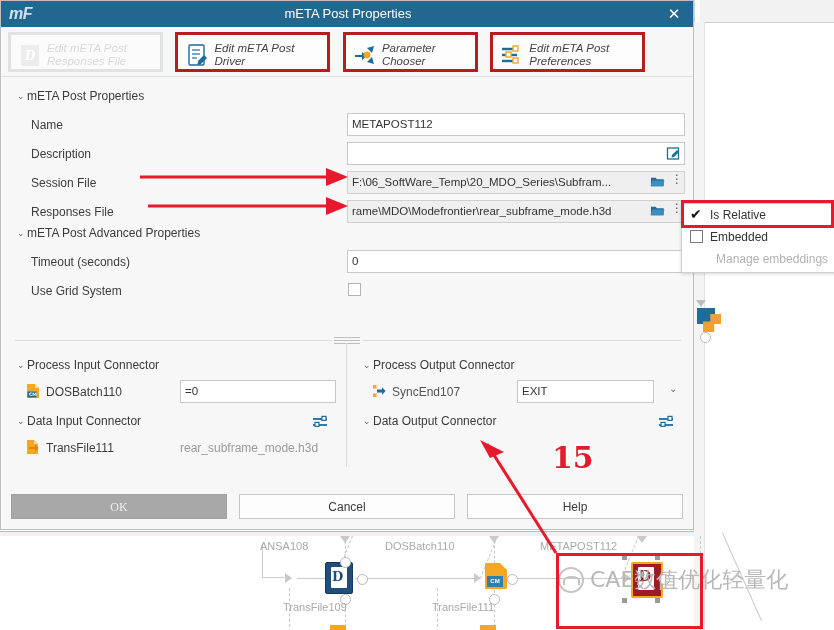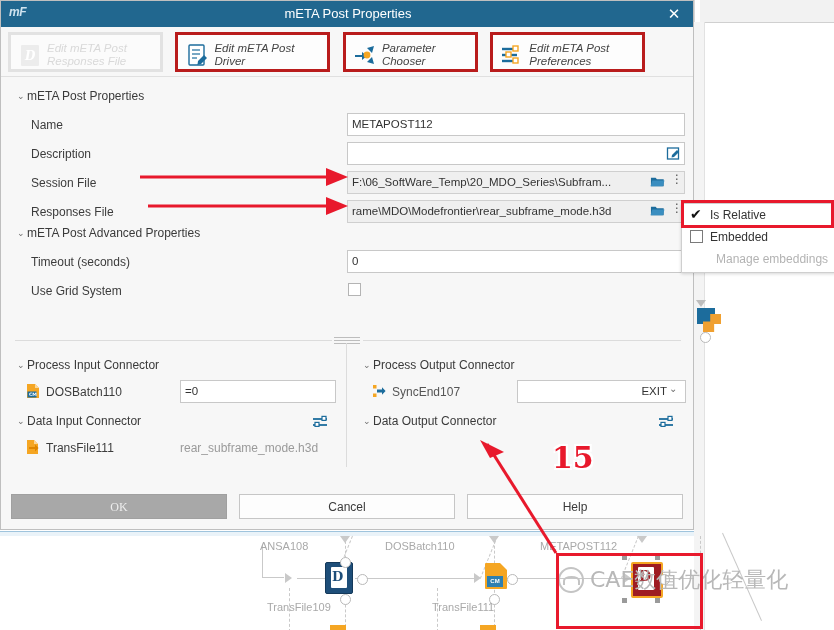--- a/index.html
+++ b/index.html
@@ -22,21 +22,21 @@
   .wf-circle{position:absolute;width:9px;height:9px;border:1px solid #b9b9b9;border-radius:50%;background:#fff;}
   .wf-tri{position:absolute;width:0;height:0;border-left:5px solid transparent;border-right:5px solid transparent;border-top:7px solid #c9c9c9;}
   .wf-tri-r{position:absolute;width:0;height:0;border-top:5px solid transparent;border-bottom:5px solid transparent;border-left:7px solid #c9c9c9;}
   .wf-node{position:absolute;width:26px;height:30px;border-radius:2px;}
   .wf-handle{position:absolute;width:5px;height:5px;background:#9a9a9a;}
 
   
   #dialog{position:absolute;left:0;top:0;width:694px;height:530px;background:#f7f7f7;
           border:1px solid #bfbfbf;box-sizing:border-box;}
   #titlebar{height:26px;background:#21678f;color:#fff;position:relative;}
-  #title-logo{position:absolute;left:8px;top:4px;font-size:12px;font-weight:bold;font-style:italic;color:#cfe3ef;letter-spacing:-.5px;}
+  #title-logo{position:absolute;left:8px;top:4px;font-size:16px;font-weight:bold;font-style:italic;color:#cfe3ef;letter-spacing:-.5px;}
   #title-text{position:absolute;left:0;top:0;width:694px;height:26px;line-height:26px;text-align:center;font-size:13px;color:#fff;}
   #title-close{position:absolute;right:8px;top:0;height:26px;line-height:26px;width:22px;text-align:center;font-size:15px;color:#fff;cursor:pointer;font-weight:bold;}
 
   
   #toolbar{height:50px;background:#f7f7f7;border-bottom:1px solid #e0e0e0;position:relative;padding:5px 0 0 7px;box-sizing:border-box;}
   .tbtn{display:inline-block;height:40px;border:3px solid #b91c1c;background:#fdfdfd;vertical-align:top;
         margin-right:8px;box-sizing:border-box;padding:0 10px 0 6px;cursor:pointer;white-space:nowrap;font-style:italic;}
   .tbtn.disabled{border-color:#e2e2e2;background:#fbfbfb;cursor:default;}
   .tbtn .tico{display:inline-block;width:26px;height:40px;vertical-align:middle;position:relative;}
   .tbtn .tlab{display:inline-block;vertical-align:middle;font-size:11.5px;color:#444;line-height:13px;padding-left:4px;}
@@ -154,21 +154,21 @@
   <div style="position:absolute;left:703px;top:314px;width:18px;height:18px;background:#f0a030;
               clip-path:polygon(40% 0,100% 0,100% 55%,62% 55%,62% 100%,0 100%,0 42%,40% 42%);"></div>
   <div class="wf-circle" style="left:700px;top:332px;"></div>
 
   <div style="position:absolute;left:330px;top:625px;width:16px;height:5px;background:#f5a623;"></div>
   <div style="position:absolute;left:480px;top:625px;width:16px;height:5px;background:#f5a623;"></div>
 
   <div class="wf-label" style="left:260px;top:540px;">ANSA108</div>
   <div class="wf-label" style="left:385px;top:540px;">DOSBatch110</div>
   <div class="wf-label" style="left:540px;top:540px;">METAPOST112</div>
-  <div class="wf-label" style="left:267px;top:601px;">TransFile109</div>
+  <div class="wf-label" style="left:283px;top:601px;">TransFile109</div>
   <div class="wf-label" style="left:432px;top:601px;">TransFile111</div>
 </div>
 
 <div id="watermark">
   <span id="wm-logo"></span>
   <span>CAE数值优化轻量化</span>
 </div>
 
 <div id="dialog">
 
@@ -334,21 +334,21 @@
       <span class="chev">⌄</span><span>Process Output Connector</span>
     </div>
     <span class="ico-btn" style="left:370px;top:306px;width:16px;height:16px;">
       <svg width="16" height="16" viewBox="0 0 16 16" aria-hidden="true">
         <rect x="2" y="2" width="3.5" height="3.5" fill="#f5a623"></rect>
         <rect x="2" y="10.5" width="3.5" height="3.5" fill="#f5a623"></rect>
         <path d="M6 6.4 h5 v-2.2 l3.6 3.8 l-3.6 3.8 v-2.2 h-5 z" fill="#1c6c9c"></path>
       </svg>
     </span>
     <div class="flabel" style="left:391px;top:308px;color:#555;">SyncEnd107</div>
-    <div class="finput" style="left:516px;top:303px;width:169px;padding-right:18px;text-align:right;">EXIT</div>
+    <div class="finput" style="left:516px;top:303px;width:137px;padding-right:18px;">EXIT</div>
     <span style="position:absolute;left:668px;top:306px;font-size:10px;color:#6f6f6f;">⌄</span>
 
     <div class="section-head" style="left:362px;top:337px;">
       <span class="chev">⌄</span><span>Data Output Connector</span>
     </div>
     <span class="ico-btn" style="left:657px;top:338px;width:17px;height:14px;">
       <svg width="17" height="14" viewBox="0 0 17 14" aria-hidden="true">
         <line x1="1" y1="4" x2="15" y2="4" stroke="#1c6c9c" stroke-width="1.8"></line>
         <line x1="1" y1="10" x2="15" y2="10" stroke="#1c6c9c" stroke-width="1.8"></line>
         <rect x="10" y="1.4" width="4" height="4" fill="#fff" stroke="#1c6c9c" stroke-width="1.2"></rect>

